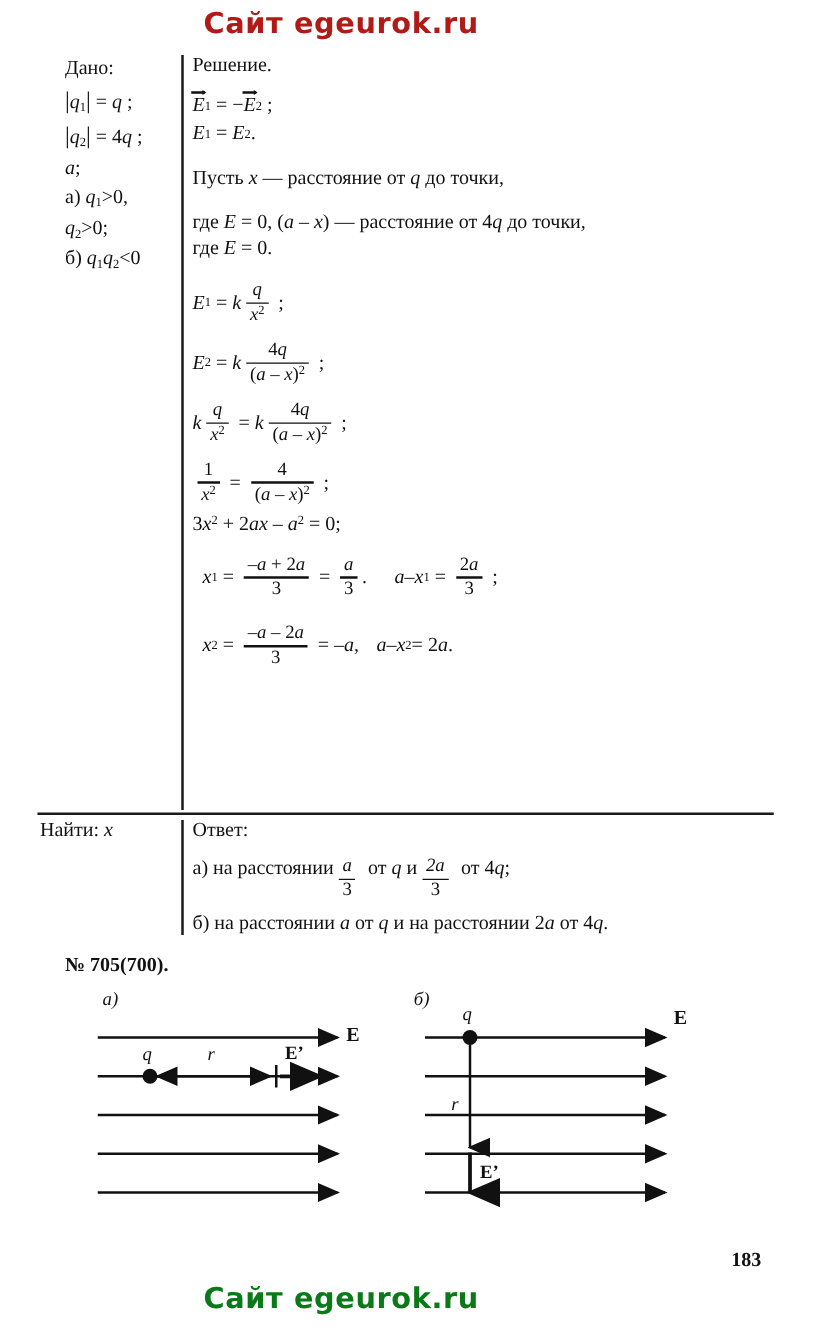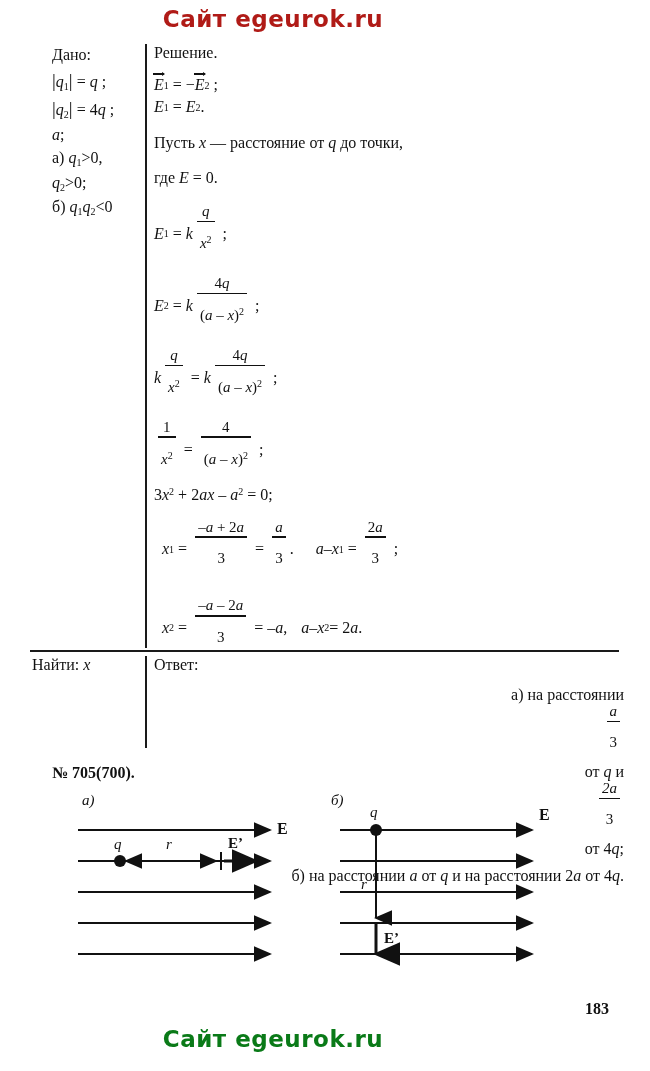--- a/index.html
+++ b/index.html
@@ -48,27 +48,27 @@
   }
   .vecE::before{
     content:"";position:absolute;left:8px;top:-4.5px;border-left:3.5px solid #111;
     border-top:2px solid transparent;border-bottom:2px solid transparent;
   }
 
   
   .frac{display:inline-flex;flex-direction:column;align-items:center;
         vertical-align:middle;margin:0 4px;line-height:1.05;}
   .frac .num{padding:0 3px;font-size:15px;}
-  .frac .den{padding:12px 3px;font-size:15px;}
+  .frac .den{padding:0 3px;font-size:15px;}
   .frac .bar{width:100%;height:1.4px;background:#111;margin:1px 0;}
 
   
   .ans{position:absolute;left:154px;top:656px;width:470px;font-size:16px;}
   .ans .h{margin:0 0 12px 0;}
-  .ans .row{display:flex;align-items:flex-end;margin-bottom:9px;white-space:nowrap;flex-direction:column;}
+  .ans .row{display:flex;align-items:flex-start;margin-bottom:9px;white-space:nowrap;}
 
   
   .pnum{position:absolute;left:52px;top:764px;font-size:16px;font-weight:bold;white-space:nowrap;}
   .lbl-a{position:absolute;left:82px;top:792px;font-size:15px;font-style:italic;}
   .lbl-b{position:absolute;left:331px;top:792px;font-size:15px;font-style:italic;}
 
   
   .diag{position:absolute;}
   .diag svg{display:block;}
 
@@ -115,20 +115,23 @@
     <div class="eqline">
       <i class="v">E</i><span class="subn">1</span>&nbsp;=&nbsp;<i class="v">E</i><span class="subn">2</span>.
     </div>
 
     <div class="gap"></div>
 
     <div class="para">
       Пусть <i class="v">x</i> — расстояние от <i class="v">q</i> до точки,
     </div>
     <div class="gap"></div>
+    <div class="para">
+      где <i class="v">E</i> = 0, (<i class="v">a</i> – <i class="v">x</i>) — расстояние от 4<i class="v">q</i> до точки,
+    </div>
     <div class="para">
       где <i class="v">E</i> = 0.
     </div>
 
     <div class="gap"></div>
 
     <div class="eqline" style="margin-bottom:12px;">
       <i class="v">E</i><span class="subn">1</span>&nbsp;=&nbsp;<i class="v">k</i>
       <span class="frac">
         <span class="num"><i class="v">q</i></span>

